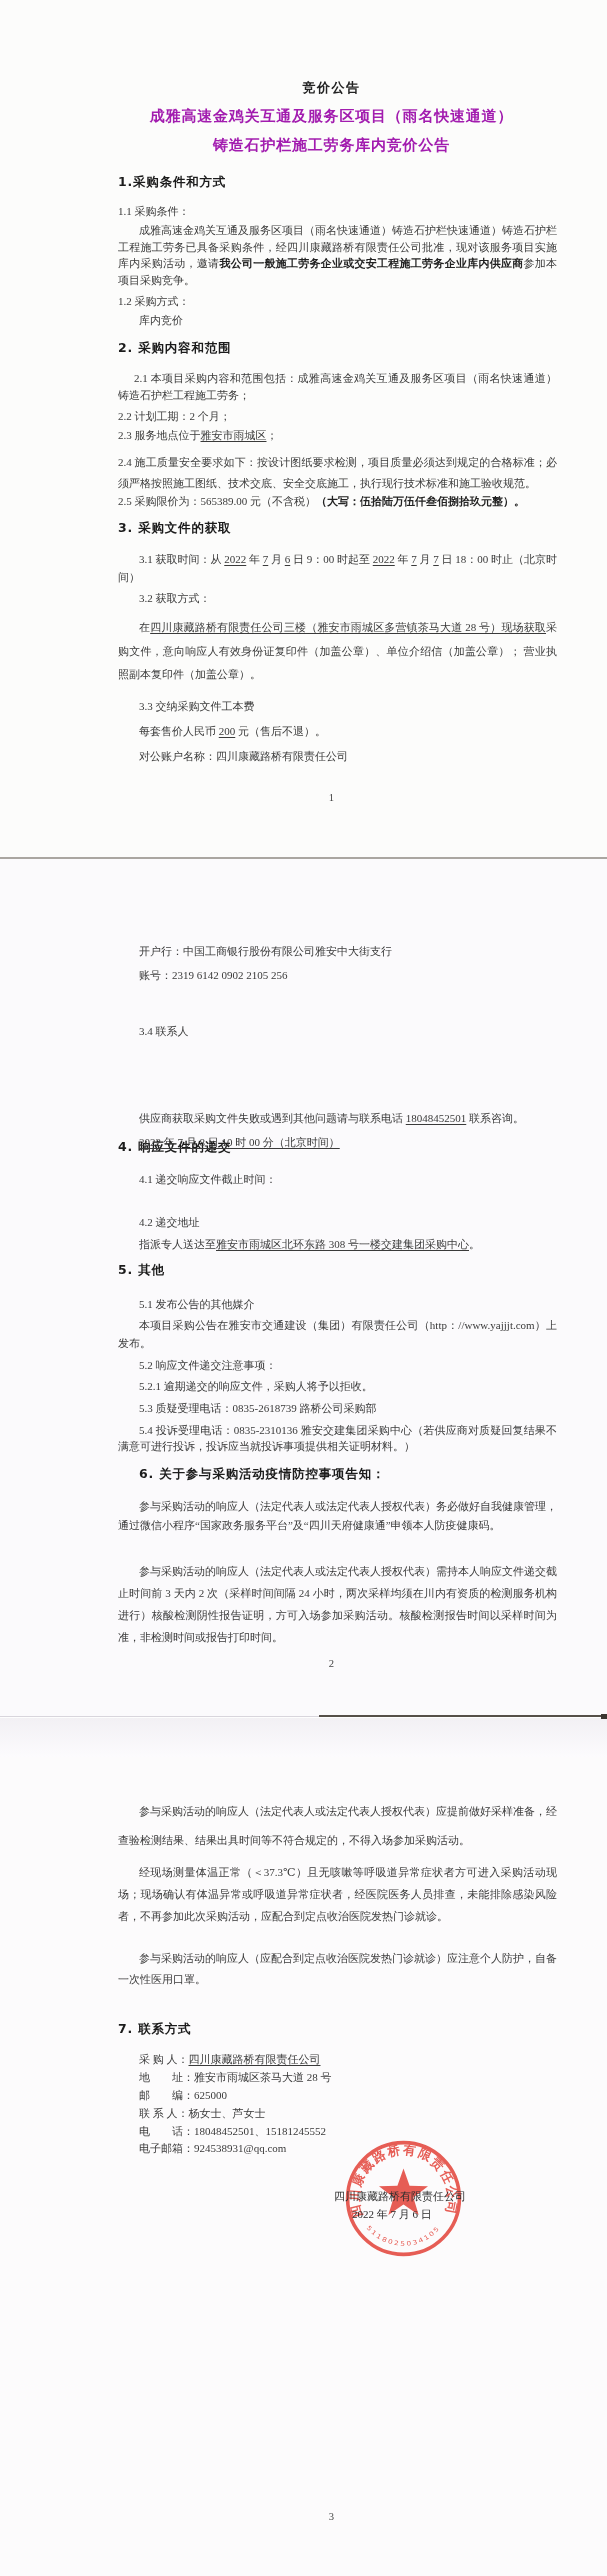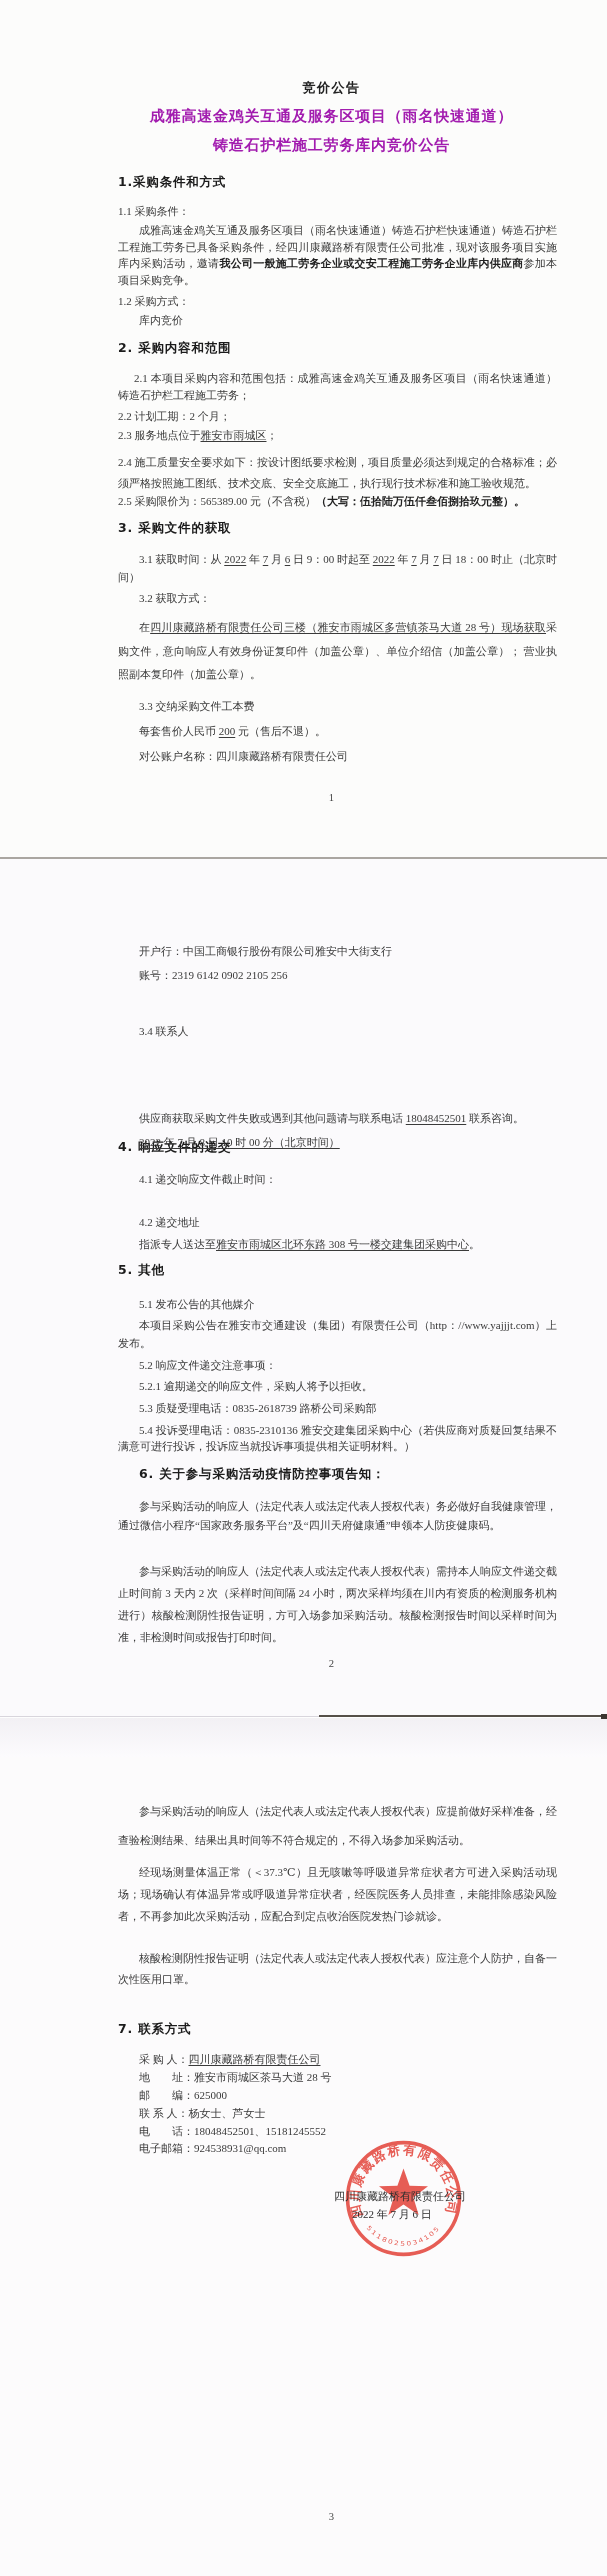--- a/index.html
+++ b/index.html
@@ -93,21 +93,21 @@
   <div class="tx in1 nw" style="top:1400px">5.3 质疑受理电话：0835-2618739 路桥公司采购部</div>
   <div class="tx j ind" style="top:1422px;line-height:16px">5.4 投诉受理电话：0835-2310136 雅安交建集团采购中心（若供应商对质疑回复结果不满意可进行投诉，投诉应当就投诉事项提供相关证明材料。）</div>
 
   <div class="tx h in1" style="top:1465px">6. 关于参与采购活动疫情防控事项告知：</div>
   <div class="tx j ind" style="top:1497px;line-height:19px">参与采购活动的响应人（法定代表人或法定代表人授权代表）务必做好自我健康管理，通过微信小程序“国家政务服务平台”及“四川天府健康通”申领本人防疫健康码。</div>
   <div class="tx j ind" style="top:1560px;line-height:22px">参与采购活动的响应人（法定代表人或法定代表人授权代表）需持本人响应文件递交截止时间前 3 天内 2 次（采样时间间隔 24 小时，两次采样均须在川内有资质的检测服务机构进行）核酸检测阴性报告证明，方可入场参加采购活动。核酸检测报告时间以采样时间为准，非检测时间或报告打印时间。</div>
   <div class="tx ctr pgnum" style="top:1655px">2</div>
 
   <div class="tx j ind" style="top:1797px;line-height:29px">参与采购活动的响应人（法定代表人或法定代表人授权代表）应提前做好采样准备，经查验检测结果、结果出具时间等不符合规定的，不得入场参加采购活动。</div>
   <div class="tx j ind" style="top:1861px;line-height:22px">经现场测量体温正常（＜37.3℃）且无咳嗽等呼吸道异常症状者方可进入采购活动现场；现场确认有体温异常或呼吸道异常症状者，经医院医务人员排查，未能排除感染风险者，不再参加此次采购活动，应配合到定点收治医院发热门诊就诊。</div>
-  <div class="tx j ind" style="top:1948px;line-height:20.5px">核酸检测阴性报告证明（法定代表人或法定代表人授权代表）应注意个人防护，自备一次性医用口罩。</div>
+  <div class="tx j ind" style="top:1948px;line-height:20.5px">参与采购活动的响应人（应配合到定点收治医院发热门诊就诊）应注意个人防护，自备一次性医用口罩。</div>
 
   <div class="tx h" style="top:2020px">7. 联系方式</div>
   <div class="tx in1 nw" style="top:2051px"><span>采 购 人：</span><span class="u">四川康藏路桥有限责任公司</span></div>
   <div class="tx in1 nw" style="top:2069px">地　　址：雅安市雨城区茶马大道 28 号</div>
   <div class="tx in1 nw" style="top:2087px">邮　　编：625000</div>
   <div class="tx in1 nw" style="top:2105px">联 系 人：杨女士、芦女士</div>
   <div class="tx in1 nw" style="top:2123px">电　　话：18048452501、15181245552</div>
   <div class="tx in1 nw" style="top:2140px">电子邮箱：924538931@qq.com</div>
 
   <div class="stamp-wrap">

